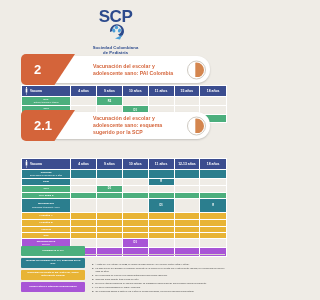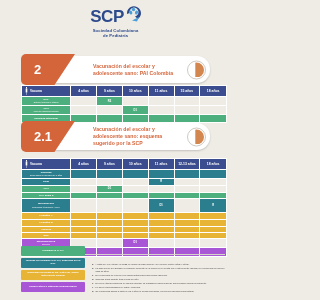--- a/index.html
+++ b/index.html
@@ -6,21 +6,21 @@
   html, body { width: 231px; height: 300px; overflow: hidden; }
   body {
     font-family: "Liberation Sans", sans-serif;
     background: #efece6;
     position: relative;
   }
   .page { position: absolute; inset: 0; background: #efece6; }
 
   
   .brand { position: absolute; top: 8px; left: 0; right: 0; text-align: center; }
-  .brand-logo { display: inline-flex; align-items: flex-end; justify-content: center; gap: 1px; }
+  .brand-logo { display: inline-flex; align-items: center; justify-content: center; gap: 1px; flex-direction: column; }
   .brand-scp {
     font-size: 17px; font-weight: bold; letter-spacing: -0.5px;
     color: #2c4a8c; line-height: 1;
   }
   .brand-mark { width: 16px; height: 17px; position: relative; top: -2px; }
   .brand-sub {
     margin-top: 2px; font-size: 4.2px; font-weight: bold; color: #2c4a8c;
     line-height: 1.25; letter-spacing: 0.1px;
   }
 
@@ -198,21 +198,21 @@
         <td class="g"></td>
         <td class="g"></td>
         <td class="g"></td>
         <td class="g"></td>
         <td class="g"></td>
       </tr>
     </tbody>
       </table>
   </div>
 
-  <div class="banner" style="top:123px;">
+  <div class="banner" style="top:112px;">
     <div class="banner-card">
       <div class="banner-title">Vacunación del escolar y adolescente sano: esquema sugerido por la SCP</div>
       <div class="banner-knob-ring"></div>
       <div class="banner-knob"></div>
     </div>
     <div class="banner-num">2.1</div>
   </div>
 
   <div class="tbl" style="top:158px;">
     <table>

